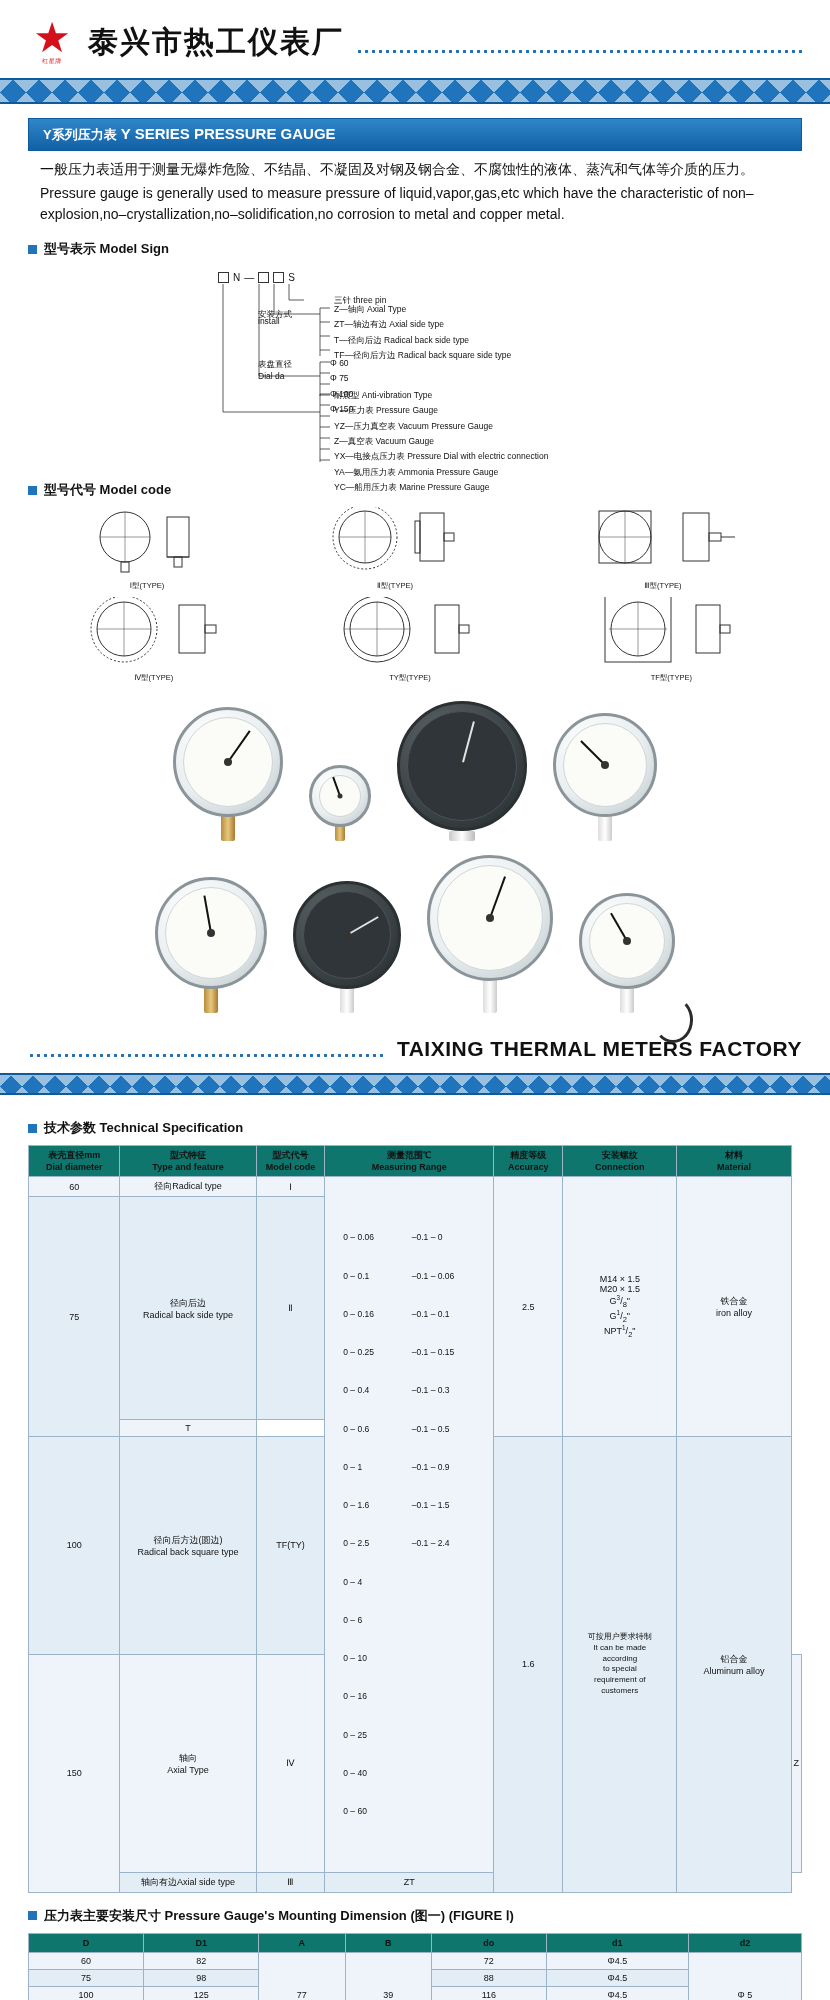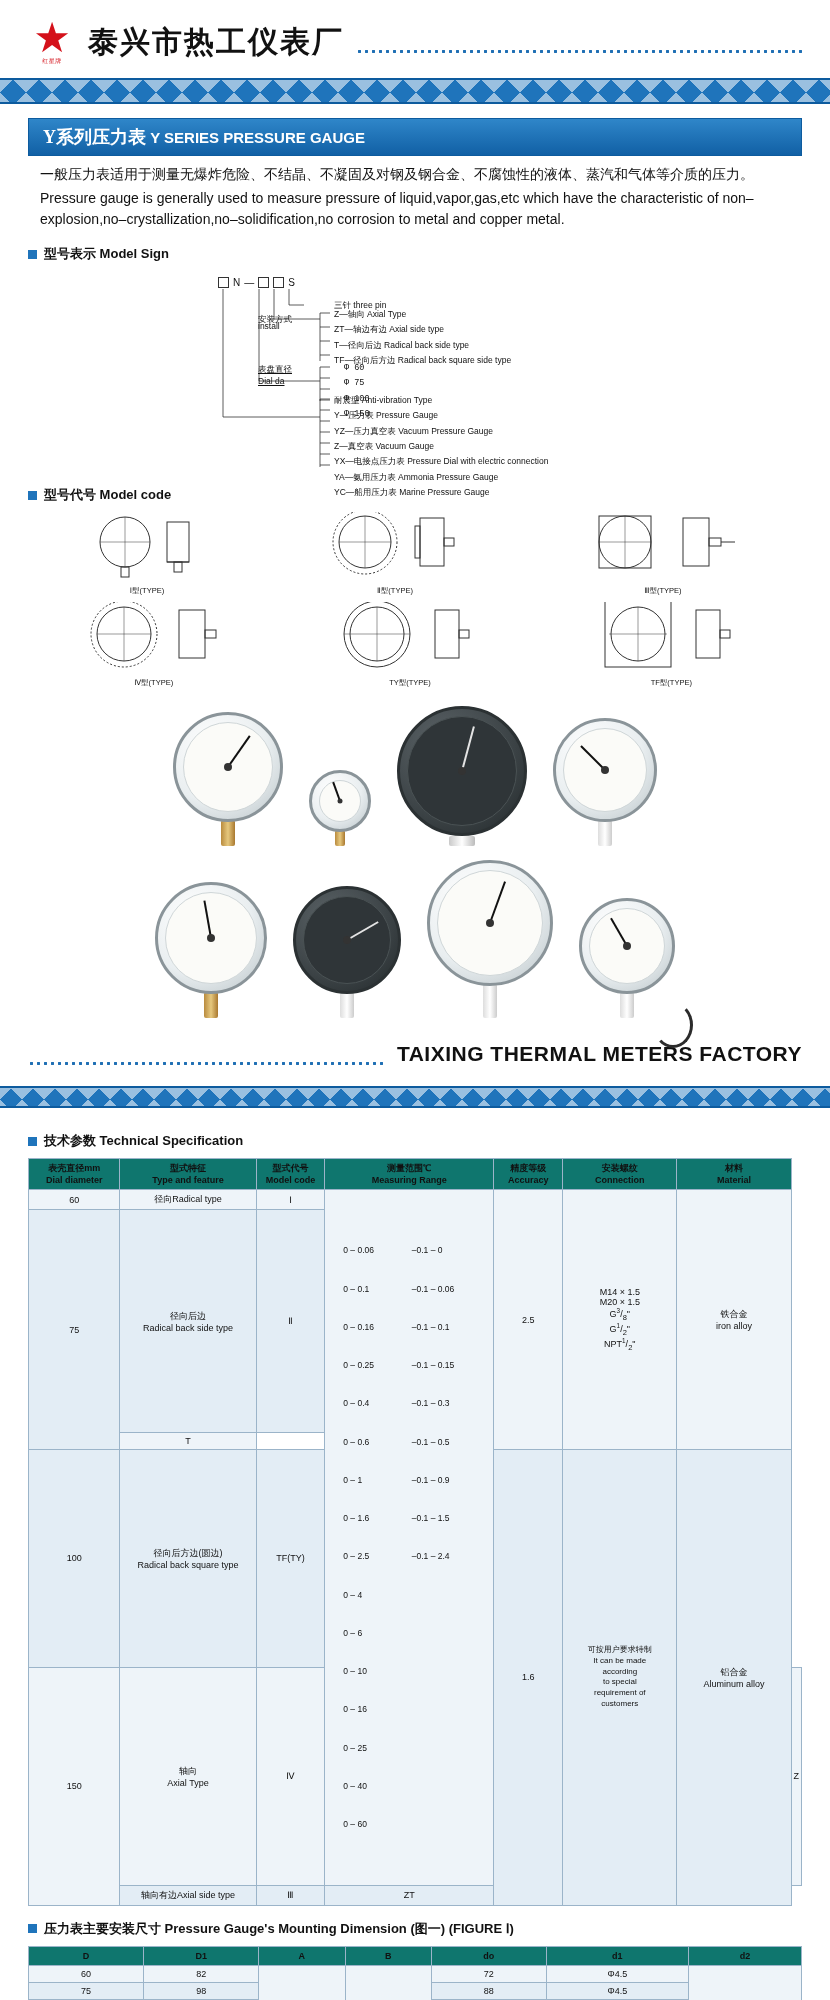--- a/index.html
+++ b/index.html
@@ -49,21 +49,21 @@
 
   
   .content { padding: 14px 28px 0 28px; }
 
   .title-bar {
     background: linear-gradient(to bottom, #2f86c9, #1160a5);
     color:#fff; font-weight:bold; font-size: 15px;
     padding: 6px 14px; display:inline-block; width: 100%;
     border: 1px solid #0d5b9e;
   }
-  .title-bar .cn { font-size: 18px; font-family: Liberation Serif, serif; }
+  .title-bar .cn { font-size: 13px; }
   .intro { font-size: 14px; line-height: 1.55; margin: 8px 4px 14px 12px; color:#111; }
   .intro p { margin: 0 0 2px 0; }
 
   .sec-head {
     font-size: 13px; font-weight: bold; margin: 10px 0 8px 0; display:flex; align-items:center;
   }
   .sec-head .sq {
     width: 9px; height: 9px; background:#1f74bb; display:inline-block; margin-right:7px;
   }
 
@@ -116,21 +116,21 @@
   .flange {
     width: 26px; height: 10px; background: linear-gradient(to right,#c9c9c9,#fff,#bbb);
     margin: 0 auto; border-radius:2px;
   }
   .cable {
     position:absolute; right:-18px; bottom:-30px; width:40px; height:46px;
     border:3px solid #2b2b2b; border-radius: 50%; border-top-color:transparent; border-left-color:transparent;
   }
 
   
-  .en-band { display:flex; align-items:flex-end; padding: 10px 28px 20px 28px; }
+  .en-band { display:flex; align-items:center; padding: 10px 28px 12px 28px; }
   .en-dots {
     flex:1; height: 10px; margin-right: 14px; margin-top: 8px;
     background-image: radial-gradient(circle, #1f6fb4 1.4px, transparent 1.6px);
     background-size: 7px 7px; background-position: 0 4px; background-repeat: repeat-x;
   }
   .en-name { font-size: 21px; font-weight:bold; letter-spacing:0.5px; white-space:nowrap; }
 
   
   table { border-collapse: collapse; width: 100%; font-size: 9px; }
   th, td { border: 1px solid #9bb4c9; text-align:center; padding: 3px 2px; }
@@ -213,25 +213,25 @@
         <div class="lbl" style="position:absolute; left:0; top:4px;">安装方式</div>
         <div class="lbl" style="position:absolute; left:0; top:11px;">install</div>
       </div>
       <div class="ms-group" style="left:276px; top:37px;">
         <div class="lbl">Z—轴向 Axial Type</div>
         <div class="lbl" style="margin-top:3px;">ZT—轴边有边 Axial side type</div>
         <div class="lbl" style="margin-top:3px;">T—径向后边  Radical back side type</div>
         <div class="lbl" style="margin-top:3px;">TF—径向后方边 Radical back square side type</div>
       </div>
 
-      <div class="ms-group" style="left:200px; top:92px;text-decoration:underline;">
+      <div class="ms-group" style="left:200px; top:92px;">
         <div class="lbl">表盘直径</div>
         <div class="lbl">Dial da</div>
       </div>
-      <div class="ms-group" style="left:286px; top:91px;font-family:Liberation Mono, monospace;">
+      <div class="ms-group" style="left:272px; top:91px;">
         <div class="lbl">Φ 60</div>
         <div class="lbl" style="margin-top:3px;">Φ 75</div>
         <div class="lbl" style="margin-top:3px;">Φ 100</div>
         <div class="lbl" style="margin-top:3px;">Φ 150</div>
       </div>
 
       <div class="ms-group" style="left:276px; top:123px;">
         <div class="lbl">耐震型 Anti-vibration Type</div>
         <div class="lbl" style="margin-top:3px;">Y—压力表 Pressure Gauge</div>
         <div class="lbl" style="margin-top:3px;">YZ—压力真空表 Vacuum Pressure Gauge</div>

